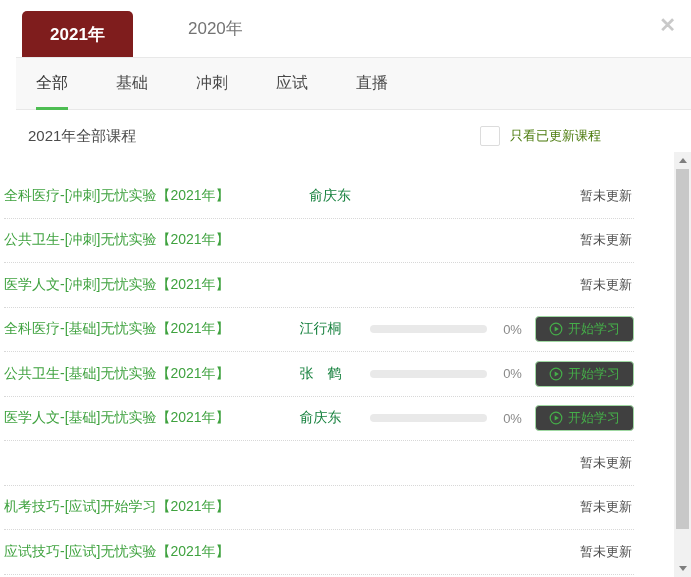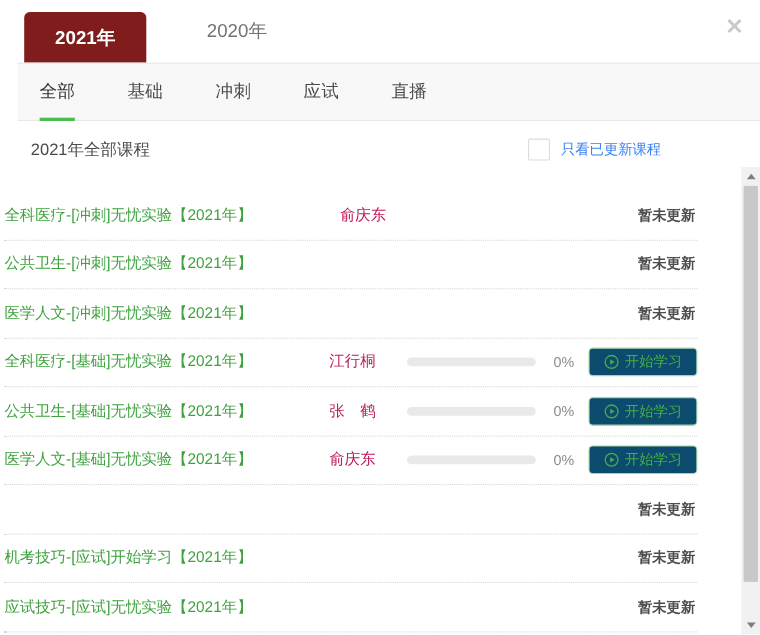--- a/index.html
+++ b/index.html
@@ -56,50 +56,50 @@
     font-size:15px; color:#4b4b4b;
   }
   .update-filter {
     position:absolute; left:480px; top:16px;
     display:flex; align-items:center; cursor:pointer;
   }
   .checkbox {
     width:20px; height:20px; background:#fff;
     border:1px solid #dcdcdc; border-radius:2px; margin-right:10px;
   }
-  .checkbox-label { font-size:13px; color:#3b82f6; }
+  .checkbox-label { font-size:13px; color:#4d7c0f; }
 
   
   .course-list { position:absolute; left:4px; top:64px; width:630px; }
   .course-row {
     height:44.5px; display:flex; align-items:center;
     border-bottom:1px dotted #d8d8d8;
   }
   .course-title {
     width:305px; font-size:14px; color:#3fa23f;
     white-space:nowrap; overflow:hidden; cursor:pointer;
   }
-  .course-teacher { width:73px; font-size:14px; color:#be185d; white-space:nowrap; }
+  .course-teacher { width:73px; font-size:14px; color:#15803d; white-space:nowrap; }
   .progress-group { display:flex; align-items:center; }
   .progress-track {
     width:117px; height:8px; border-radius:4px;
     background:#e9e9e9; margin-right:16px; overflow:hidden;
   }
   .progress-fill { height:100%; width:0; background:#4dbd52; border-radius:4px; }
   .course-percent { width:32px; font-size:13px; color:#8a8a8a; }
   .start-btn {
     margin-left:auto; width:102px; height:26px;
-    border:1px solid #9fd8a2; border-radius:4px; background:#0c4a6e;
+    border:1px solid #9fd8a2; border-radius:4px; background:#404040;
     color:#45ae49; font-size:13px;
     display:flex; align-items:center; justify-content:center; gap:5px;
     cursor:pointer;
   }
   .start-btn svg { display:block; }
   .course-status {
-    margin-left:auto; font-size:13px; color:#4d4d4d; padding-right:2px;font-weight:bold;
+    margin-left:auto; font-size:13px; color:#4d4d4d; padding-right:2px;
   }
 
   
   .scrollbar {
     position:absolute; top:152px; right:0; width:17px; height:425px;
     background:#f1f1f1;
   }
   .scroll-btn {
     position:absolute; left:0; width:17px; height:17px;
     display:flex; align-items:center; justify-content:center; cursor:pointer;

